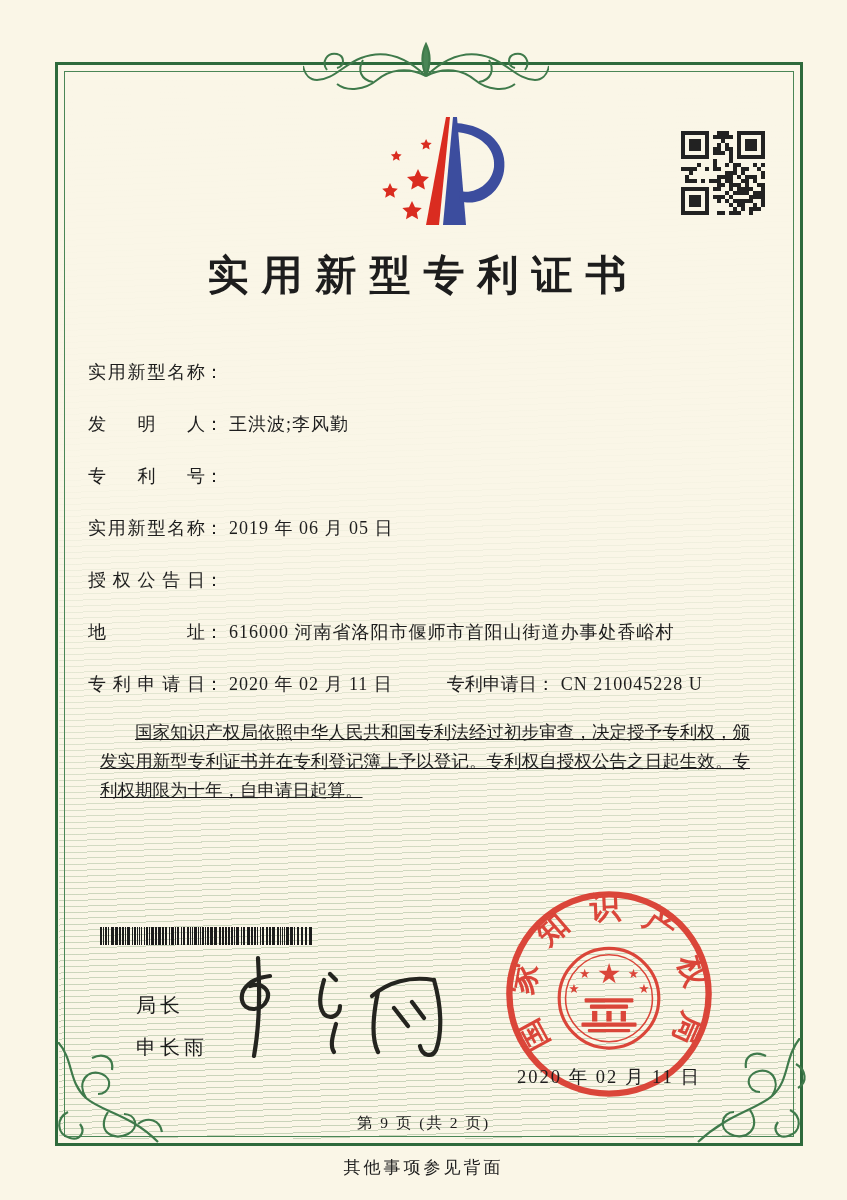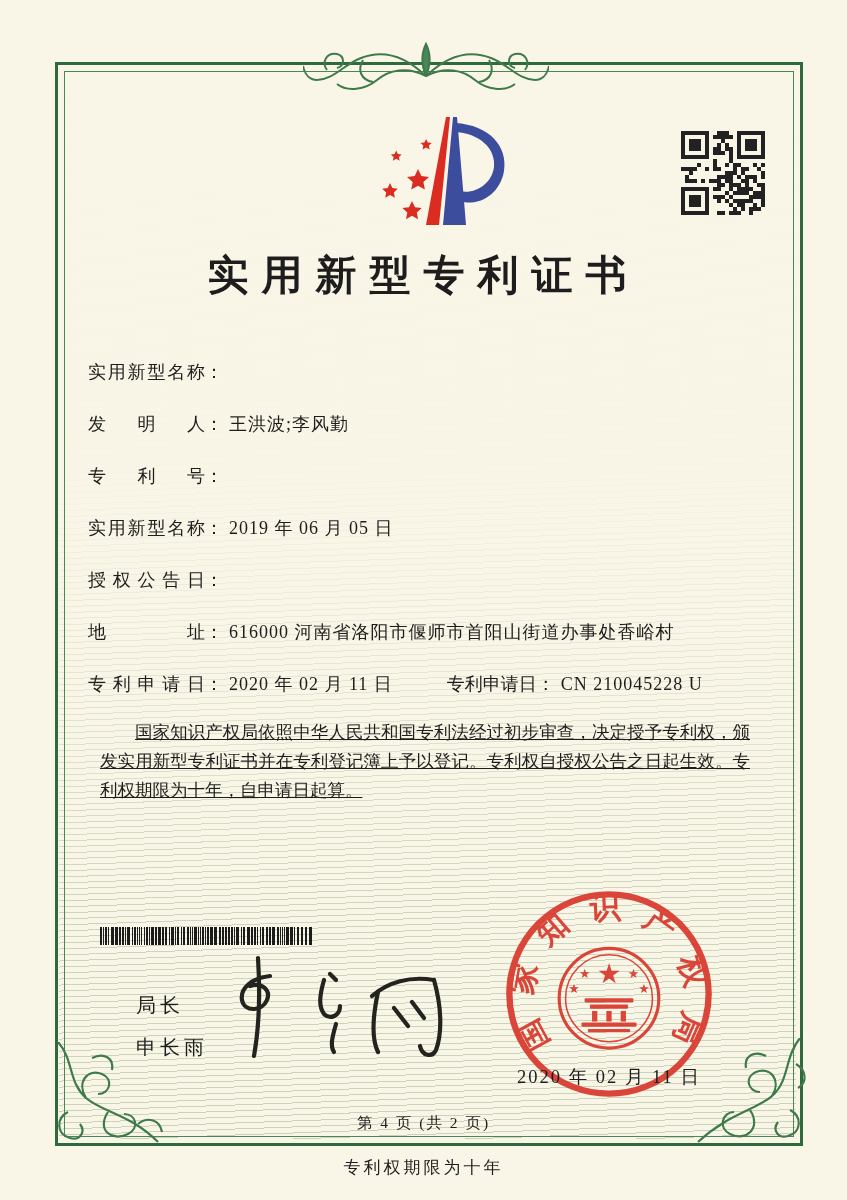--- a/index.html
+++ b/index.html
@@ -488,17 +488,17 @@
         <rect x="97.5" y="116" width="5" height="10"></rect>
         <rect x="111" y="116" width="5" height="10"></rect>
         <rect x="74" y="127" width="52" height="4" rx="1"></rect>
         <rect x="80" y="133" width="40" height="3" rx="1"></rect>
       </g>
     </g>
   </svg>
 
   <div class="seal-date">2020 年 02 月 11 日</div>
 
-  <div class="page-num">第 4 页 (共 2 页)</div>
-
-  <div class="back-note">专利权期限为十年</div>
+  <div class="page-num">第 9 页 (共 2 页)</div>
+
+  <div class="back-note">其他事项参见背面</div>
 
 </div>
 
 </body></html>

